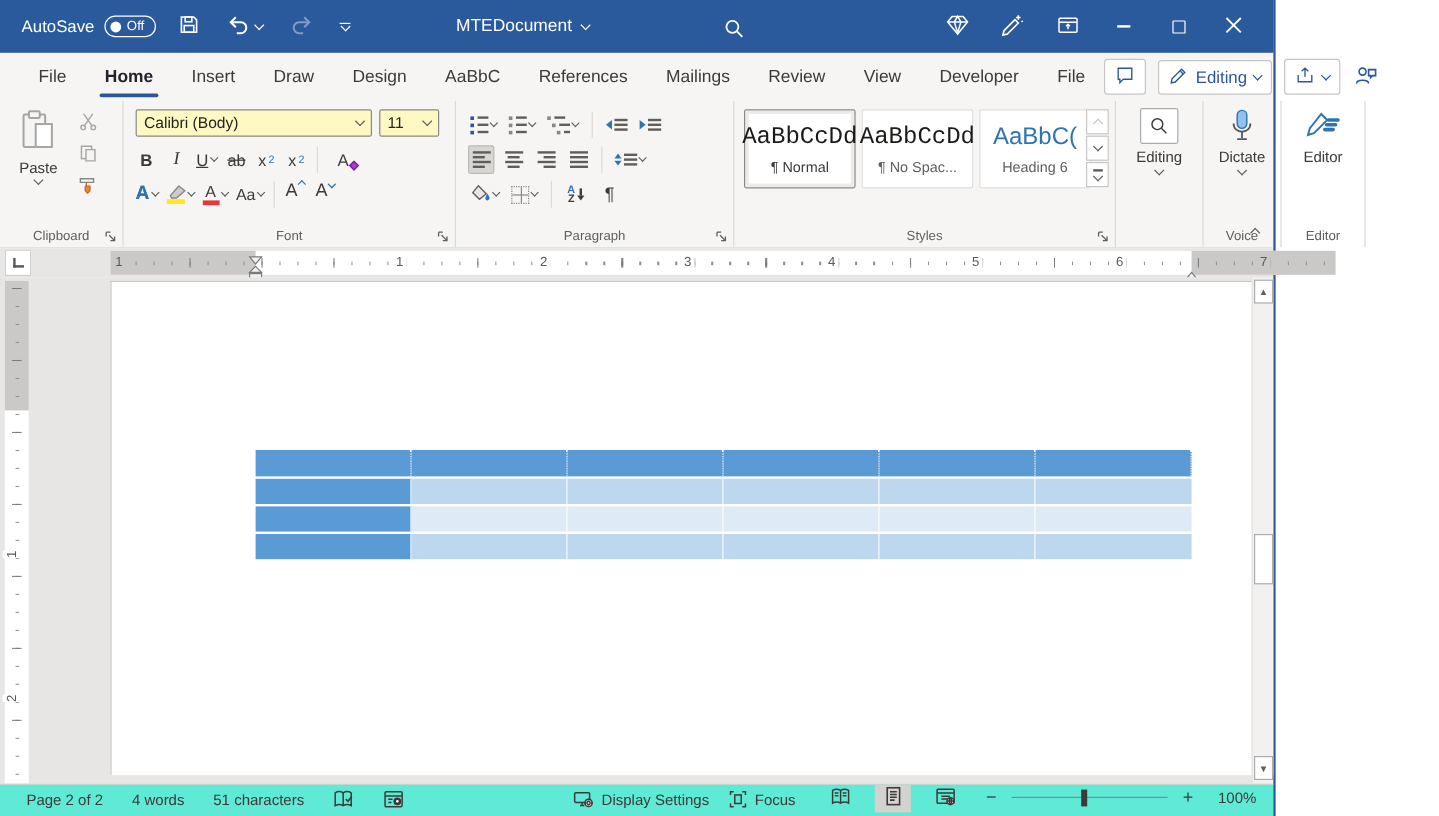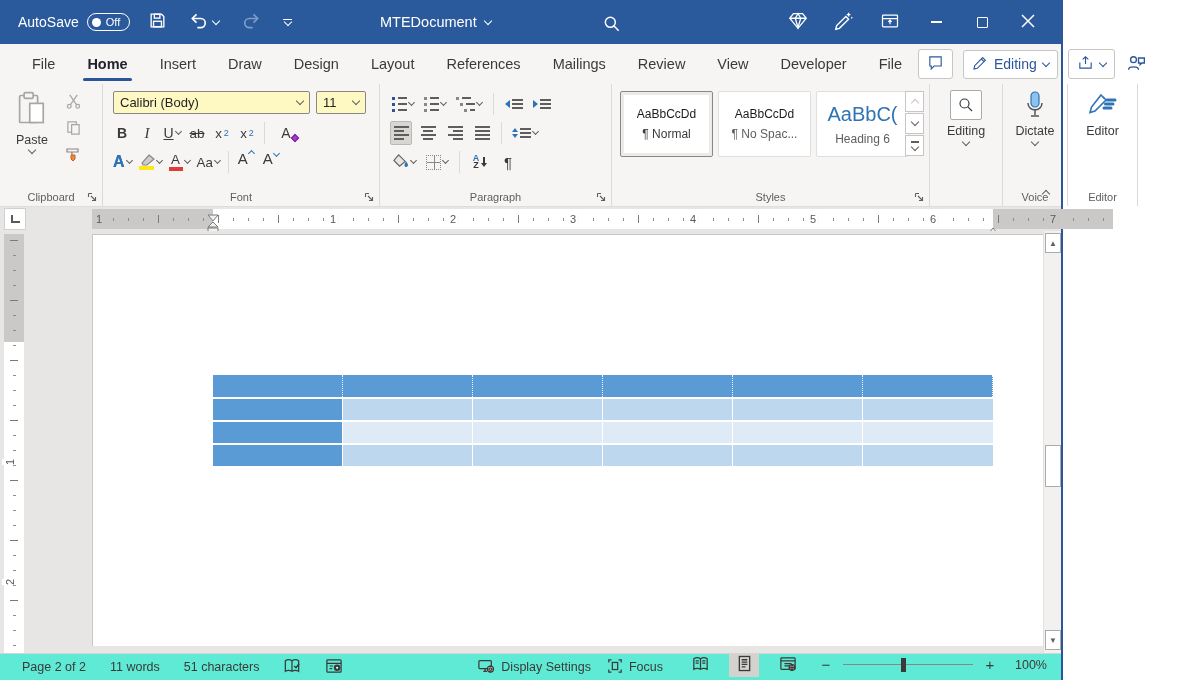--- a/index.html
+++ b/index.html
@@ -101,21 +101,21 @@
   .sort-a{color:#2E74B5}.sort-z{color:#3B3A39}
   .arrow-dn{display:flex;flex-direction:column;align-items:center}
   .arrow-dn .stem{width:1.6px;height:6px;background:#3B3A39}
   .arrow-dn .tri{border-left:3.5px solid transparent;border-right:3.5px solid transparent;border-top:4.5px solid #3B3A39}
   .pilcrow{font-size:15px;color:#3B3A39}
 
   
   .cards{position:absolute;left:8px;top:7px;display:flex;gap:5px}
   .card{width:93px;height:66px;background:#fff;border:1px solid #E1DFDD;border-radius:2px;display:flex;flex-direction:column;align-items:center;justify-content:center;gap:6px;cursor:pointer}
   .card.sel{border:1px solid #8A8886;box-shadow:0 0 0 3px #EDEBE9 inset}
-  .card .preview{font-size:12px;color:#1b1a19;font-family:Liberation Sans, sans-serif}
+  .card .preview{font-size:20px;color:#1b1a19;font-family:Liberation Mono, monospace}
   .card .preview.h1{color:#2E74B5;font-size:20px;font-family:"Liberation Sans",sans-serif}
   .card .sname{font-size:12px;color:#3B3A39}
   .card .sname.dim{color:#605E5C}
   .stylescroll{position:absolute;right:5px;top:7px;display:flex;flex-direction:column;gap:1px}
   .scr{width:19px;height:21px;background:#fff;border:1px solid #C8C6C4;display:flex;align-items:center;justify-content:center;cursor:pointer;color:#605E5C}
   .scr.dis{color:#C8C6C4}
   .scr .morebar{display:flex;flex-direction:column;align-items:center;gap:1px}
   .scr .morebar .bar{width:8px;height:1.4px;background:#605E5C}
 
   
@@ -258,21 +258,21 @@
     </div>
   </header>
 
   <nav class="tabrow">
     <div class="tabs">
       <button class="tab">File</button>
       <button class="tab active">Home</button>
       <button class="tab">Insert</button>
       <button class="tab">Draw</button>
       <button class="tab">Design</button>
-      <button class="tab">Layout</button>
+      <button class="tab">AaBbC</button>
       <button class="tab">References</button>
       <button class="tab">Mailings</button>
       <button class="tab">Review</button>
       <button class="tab">View</button>
       <button class="tab">Developer</button>
       <button class="tab">File</button>
     </div>
     <div class="tab-actions">
       <button class="boxbtn">
         <span><svg width="17" height="17" viewBox="0 0 24 24" fill="none" stroke="#2B579A" stroke-width="1.6">
@@ -733,21 +733,21 @@
       <div class="sthumb"></div>
       <button class="sbtn down">
           <span>▼</span>
         </button>
     </div>
   </main>
 
   <footer class="statusbar">
     <div class="sb-left">
       <button class="sb-item">Page 2 of 2</button>
-      <button class="sb-item">11 words</button>
+      <button class="sb-item">4 words</button>
       <button class="sb-item">51 characters</button>
       <button class="sb-item">
         <span><svg width="18" height="16" viewBox="0 0 20 18" fill="none" stroke="#3B3A39" stroke-width="1.4">
               <path d="M10 3 C8 1.8 4.5 1.8 2.5 3 V15 C4.5 13.8 8 13.8 10 15 C12 13.8 15.5 13.8 17.5 15 V3 C15.5 1.8 12 1.8 10 3 Z"></path>
               <path d="M10 3 V15"></path>
               <path d="M12.5 9 L14.5 11 L18 6.5" stroke-width="1.6"></path>
             </svg></span>
       </button>
       <button class="sb-item">
         <span><svg width="18" height="16" viewBox="0 0 20 18" fill="none" stroke="#3B3A39" stroke-width="1.4">

